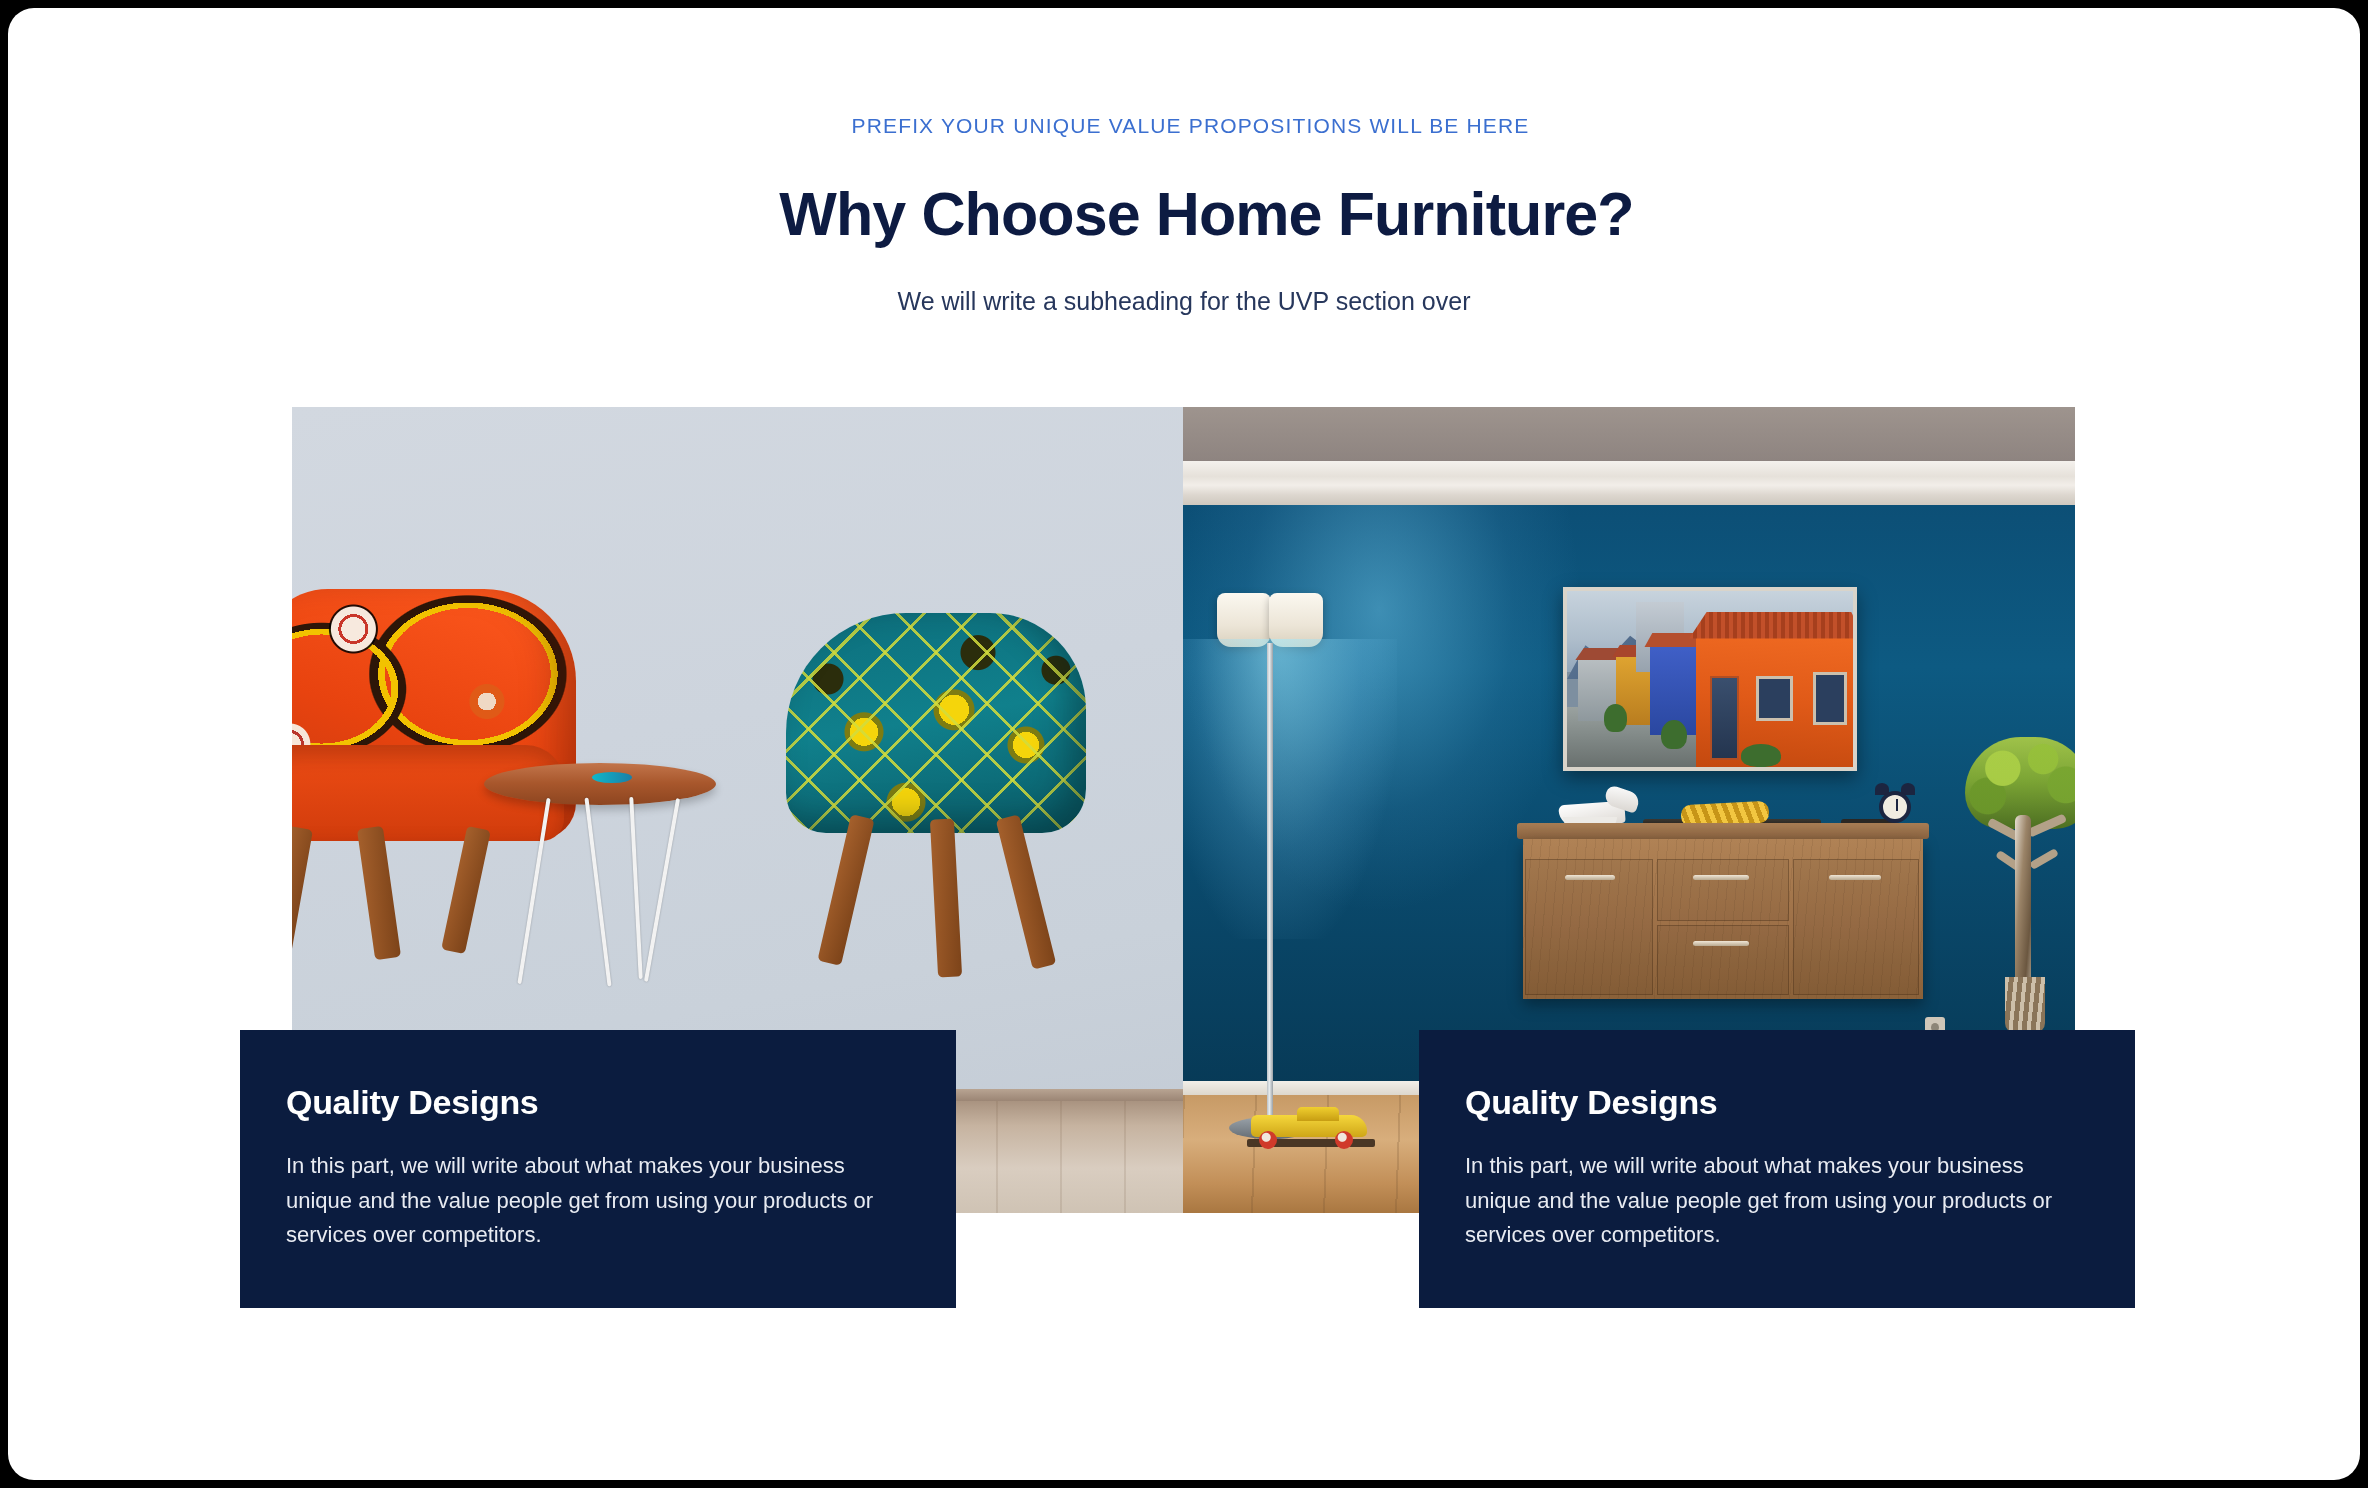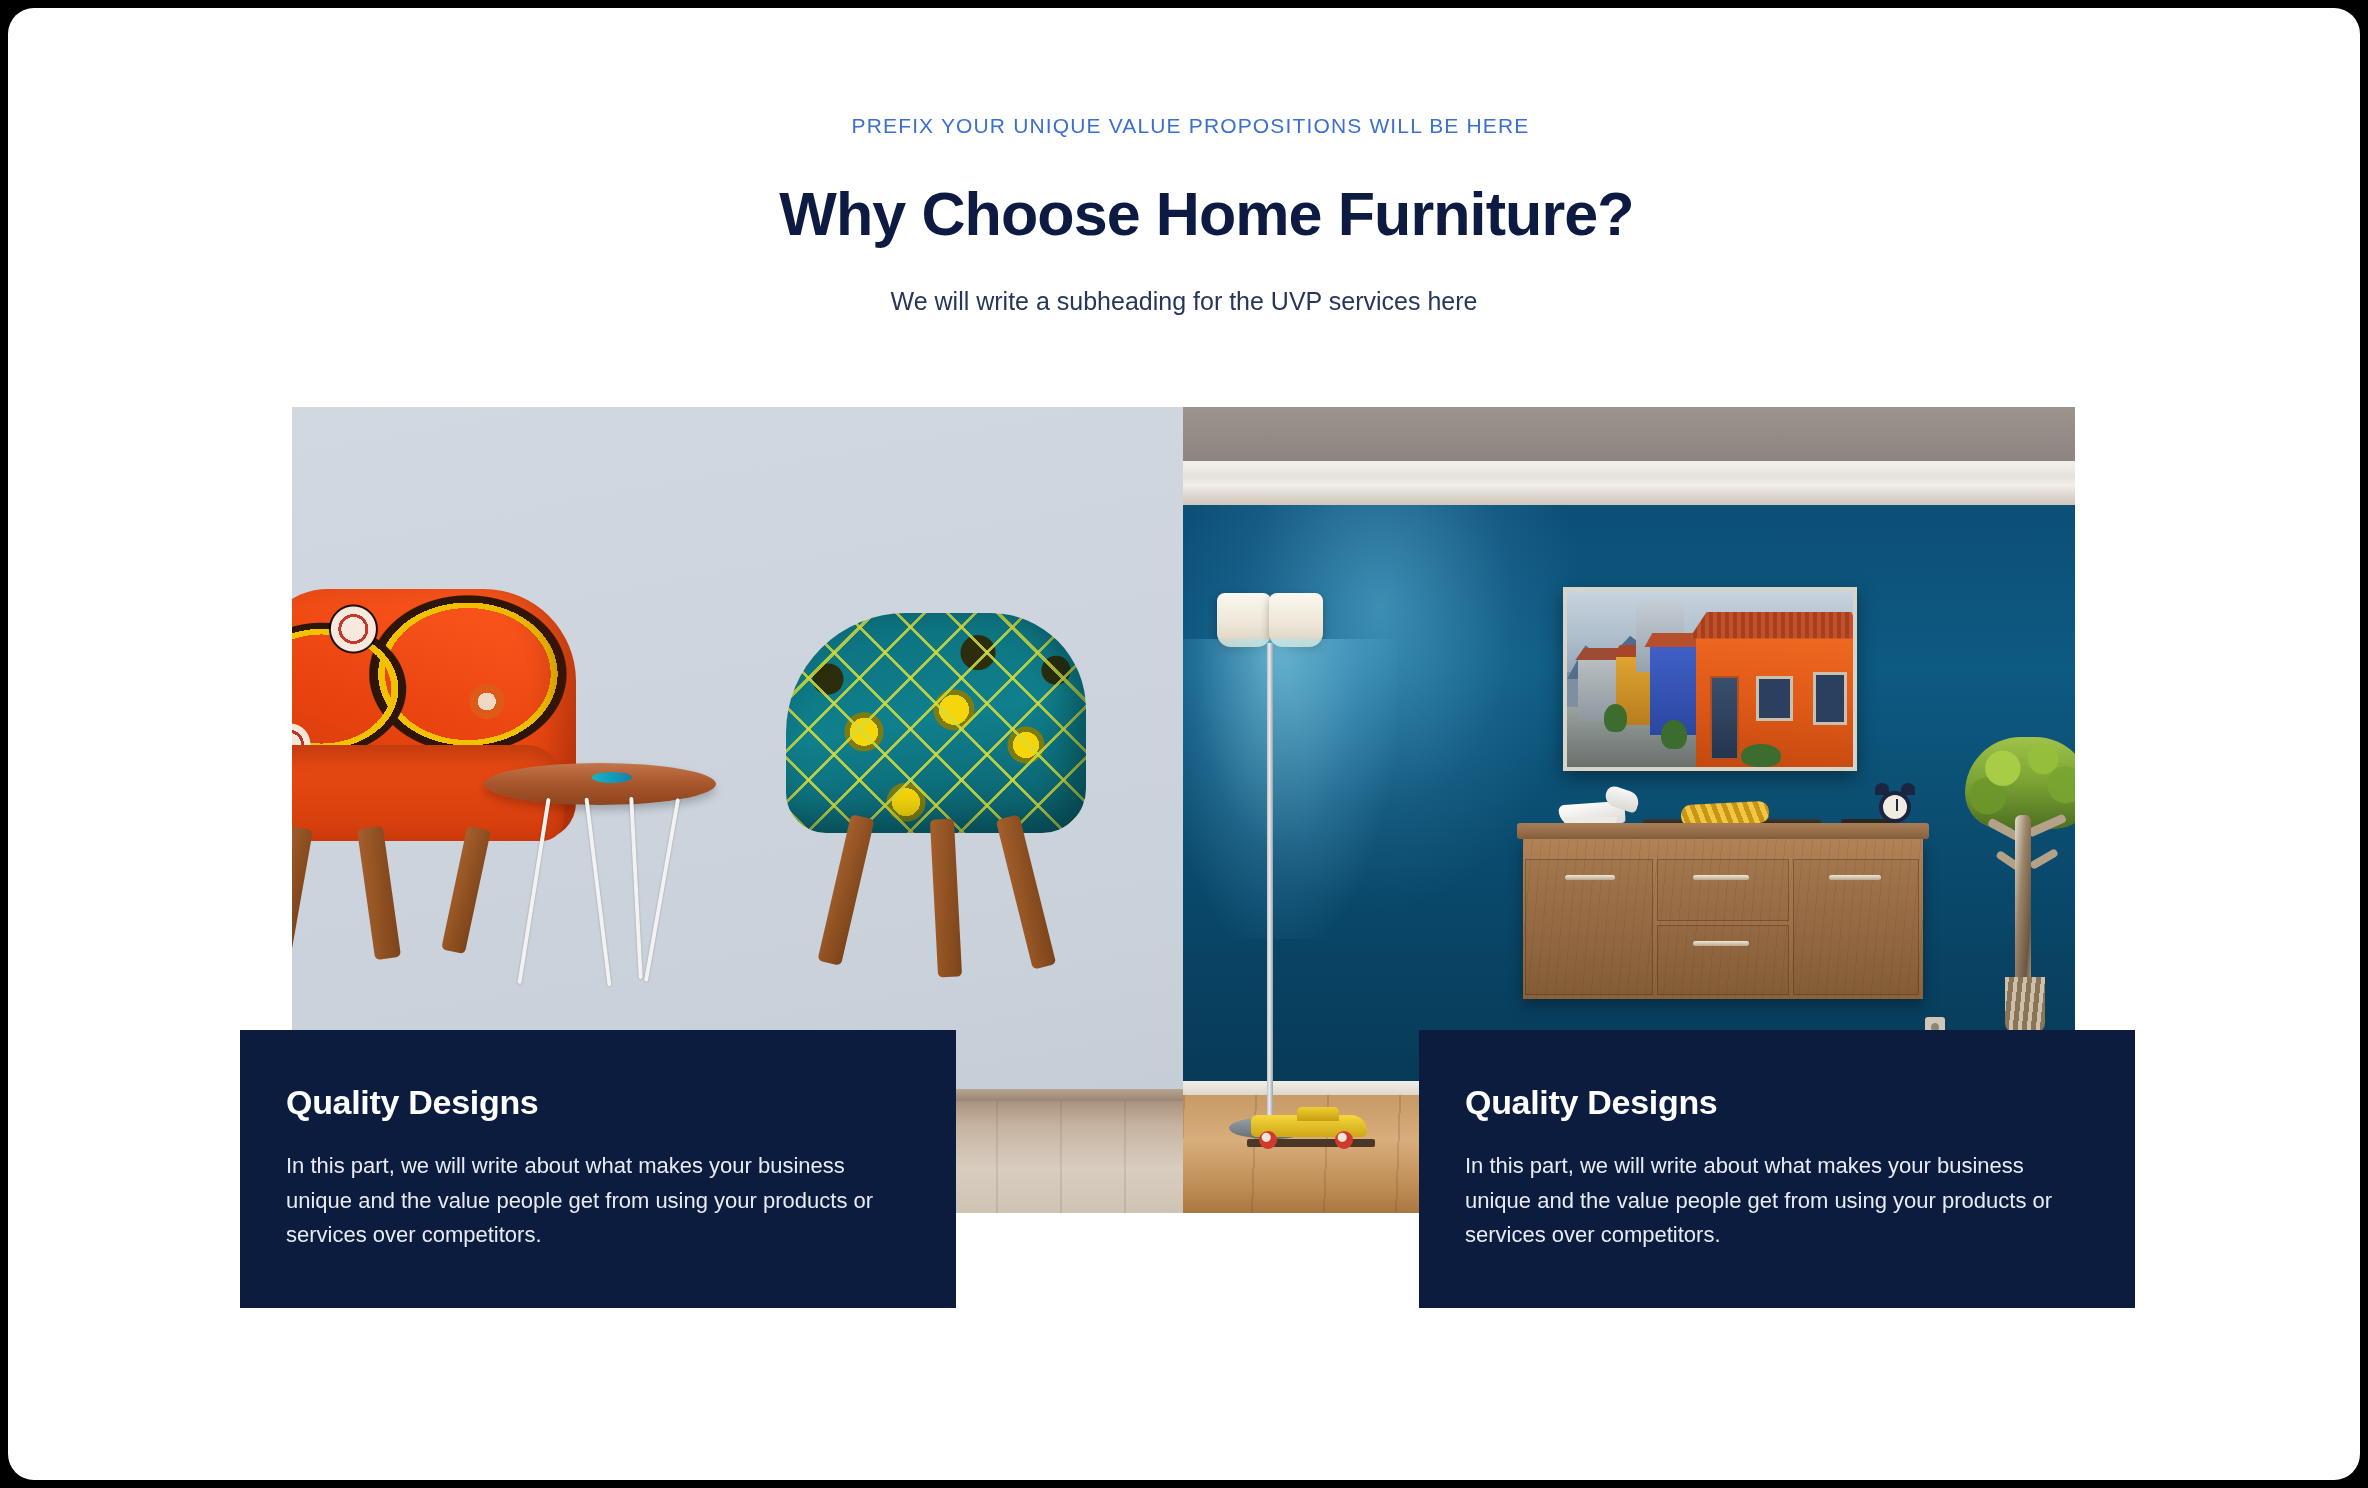--- a/index.html
+++ b/index.html
@@ -406,21 +406,21 @@
 </style>
 </head>
 <body>
 
 <div class="viewport">
   <div class="page-frame">
 
     <div class="header-block">
       <div class="prefix-label">PREFIX YOUR UNIQUE VALUE PROPOSITIONS WILL BE HERE</div>
       <h1 class="main-heading">Why Choose Home Furniture?</h1>
-      <div class="sub-heading">We will write a subheading for the UVP services here</div>
+      <div class="sub-heading">We will write a subheading for the UVP section over</div>
     </div>
 
     <div class="media-strip">
 
       <div class="photo photo-left">
         <div class="room-wall"></div>
         <div class="room-baseboard"></div>
         <div class="room-floor"></div>
 
         <div class="chair-orange">

